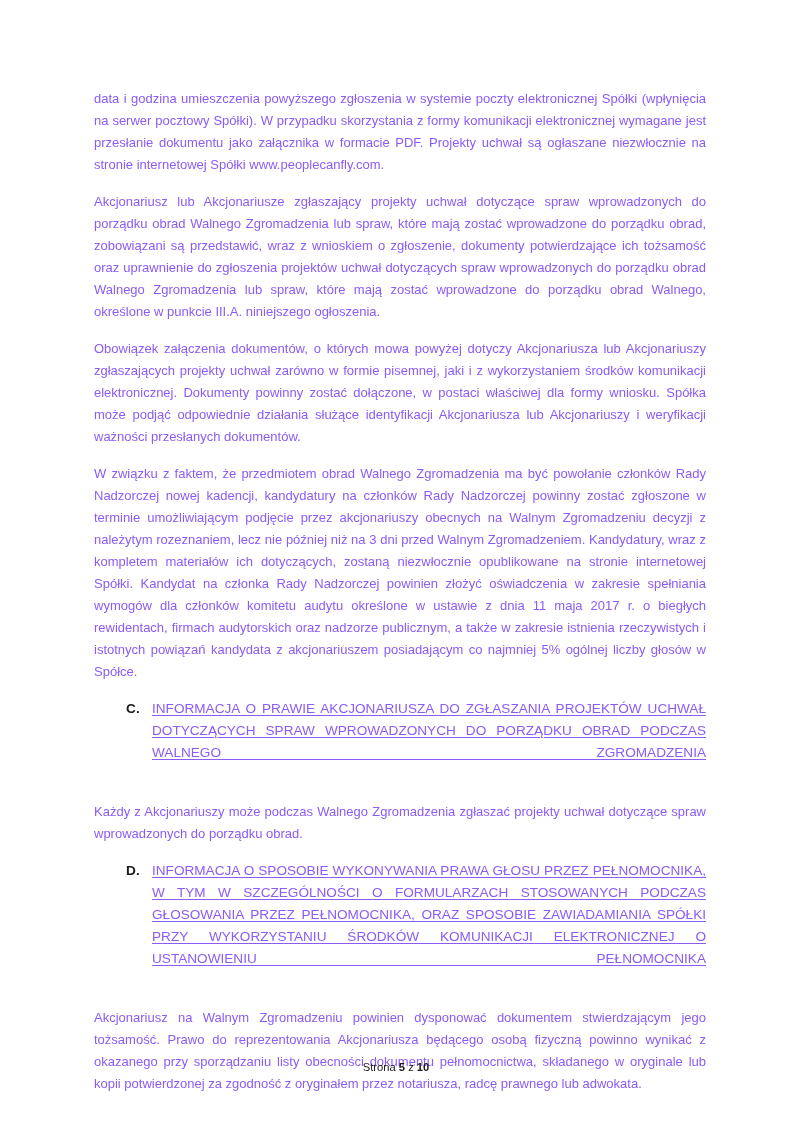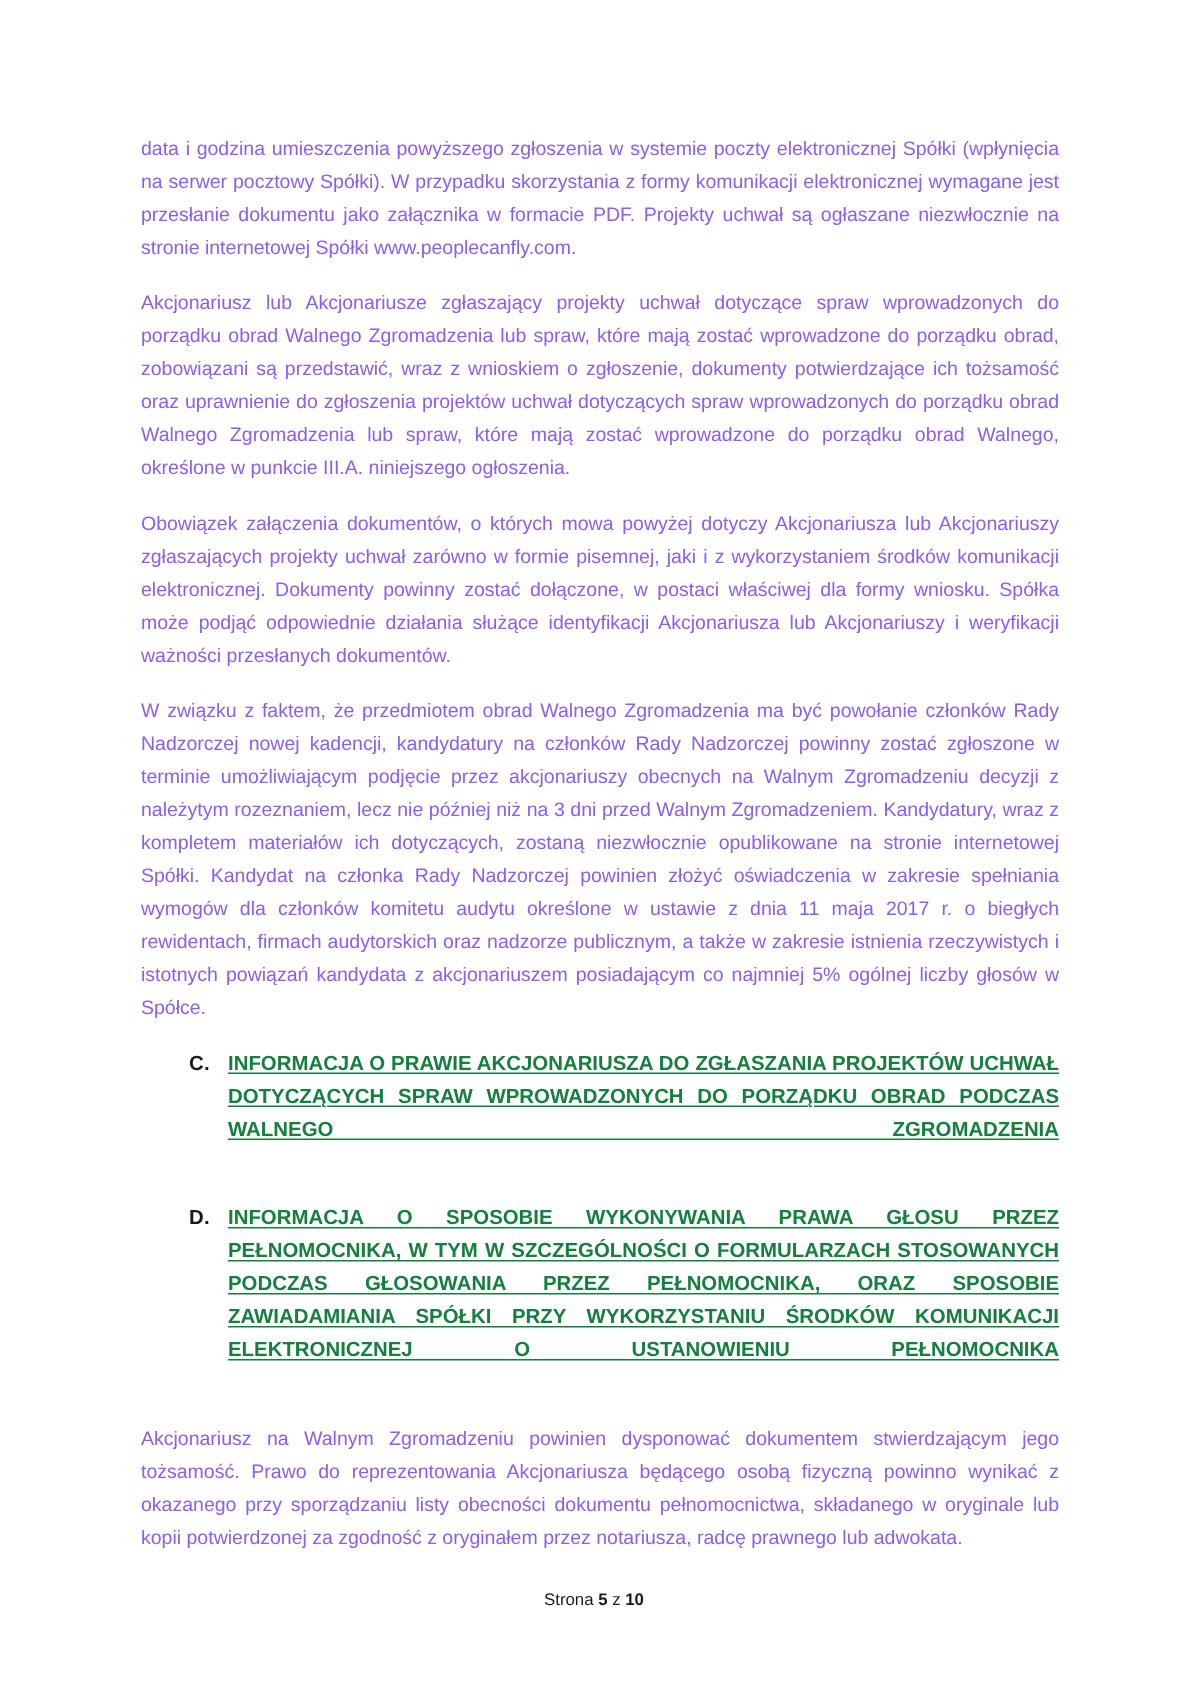--- a/index.html
+++ b/index.html
@@ -50,27 +50,27 @@
   .section-heading .marker {
     flex: 0 0 auto;
     width: 26px;
     font-weight: bold;
     color: #1a1a1a;
     text-align: left;
     letter-spacing: 0.1px;
   }
   .section-heading .heading-text {
     flex: 1 1 auto;
-    font-weight: bold;
+    font-weight: normal;
     text-decoration: underline;
     text-underline-offset: 2px;
     text-decoration-thickness: 1px;
     text-align: justify;
     text-justify: inter-word;
-    color: #15803d;
+    color: #8b5cf6;
   }
   
   .section-heading .heading-text::after {
     content: "";
     display: inline-block;
     width: 100%;
   }
   .footer {
     position: absolute;
     left: 0;
@@ -97,20 +97,21 @@
 
     <p class="para">Obowiązek załączenia dokumentów, o których mowa powyżej dotyczy Akcjonariusza lub Akcjonariuszy zgłaszających projekty uchwał zarówno w formie pisemnej, jaki i z wykorzystaniem środków komunikacji elektronicznej. Dokumenty powinny zostać dołączone, w postaci właściwej dla formy wniosku. Spółka może podjąć odpowiednie działania służące identyfikacji Akcjonariusza lub Akcjonariuszy i weryfikacji ważności przesłanych dokumentów.</p>
 
     <p class="para">W związku z faktem, że przedmiotem obrad Walnego Zgromadzenia ma być powołanie członków Rady Nadzorczej nowej kadencji, kandydatury na członków Rady Nadzorczej powinny zostać zgłoszone w terminie umożliwiającym podjęcie przez akcjonariuszy obecnych na Walnym Zgromadzeniu decyzji z należytym rozeznaniem, lecz nie później niż na 3 dni przed Walnym Zgromadzeniem. Kandydatury, wraz z kompletem materiałów ich dotyczących, zostaną niezwłocznie opublikowane na stronie internetowej Spółki. Kandydat na członka Rady Nadzorczej powinien złożyć oświadczenia w zakresie spełniania wymogów dla członków komitetu audytu określone w ustawie z dnia 11 maja 2017 r. o biegłych rewidentach, firmach audytorskich oraz nadzorze publicznym, a także w zakresie istnienia rzeczywistych i istotnych powiązań kandydata z akcjonariuszem posiadającym co najmniej 5% ogólnej liczby głosów w Spółce.</p>
 
     <div class="section-heading">
       <span class="marker">C.</span>
       <span class="heading-text">INFORMACJA O PRAWIE AKCJONARIUSZA DO ZGŁASZANIA PROJEKTÓW UCHWAŁ DOTYCZĄCYCH SPRAW WPROWADZONYCH DO PORZĄDKU OBRAD PODCZAS WALNEGO ZGROMADZENIA</span>
     </div>
 
+    <p class="para">Każdy z Akcjonariuszy może podczas Walnego Zgromadzenia zgłaszać projekty uchwał dotyczące spraw wprowadzonych do porządku obrad.</p>
 
     <div class="section-heading">
       <span class="marker">D.</span>
       <span class="heading-text">INFORMACJA O SPOSOBIE WYKONYWANIA PRAWA GŁOSU PRZEZ PEŁNOMOCNIKA, W TYM W SZCZEGÓLNOŚCI O FORMULARZACH STOSOWANYCH PODCZAS GŁOSOWANIA PRZEZ PEŁNOMOCNIKA, ORAZ SPOSOBIE ZAWIADAMIANIA SPÓŁKI PRZY WYKORZYSTANIU ŚRODKÓW KOMUNIKACJI ELEKTRONICZNEJ O USTANOWIENIU PEŁNOMOCNIKA</span>
     </div>
 
 
     <p class="para">Akcjonariusz na Walnym Zgromadzeniu powinien dysponować dokumentem stwierdzającym jego tożsamość. Prawo do reprezentowania Akcjonariusza będącego osobą fizyczną powinno wynikać z okazanego przy sporządzaniu listy obecności dokumentu pełnomocnictwa, składanego w oryginale lub kopii potwierdzonej za zgodność z oryginałem przez notariusza, radcę prawnego lub adwokata.</p>
 
   </div>

